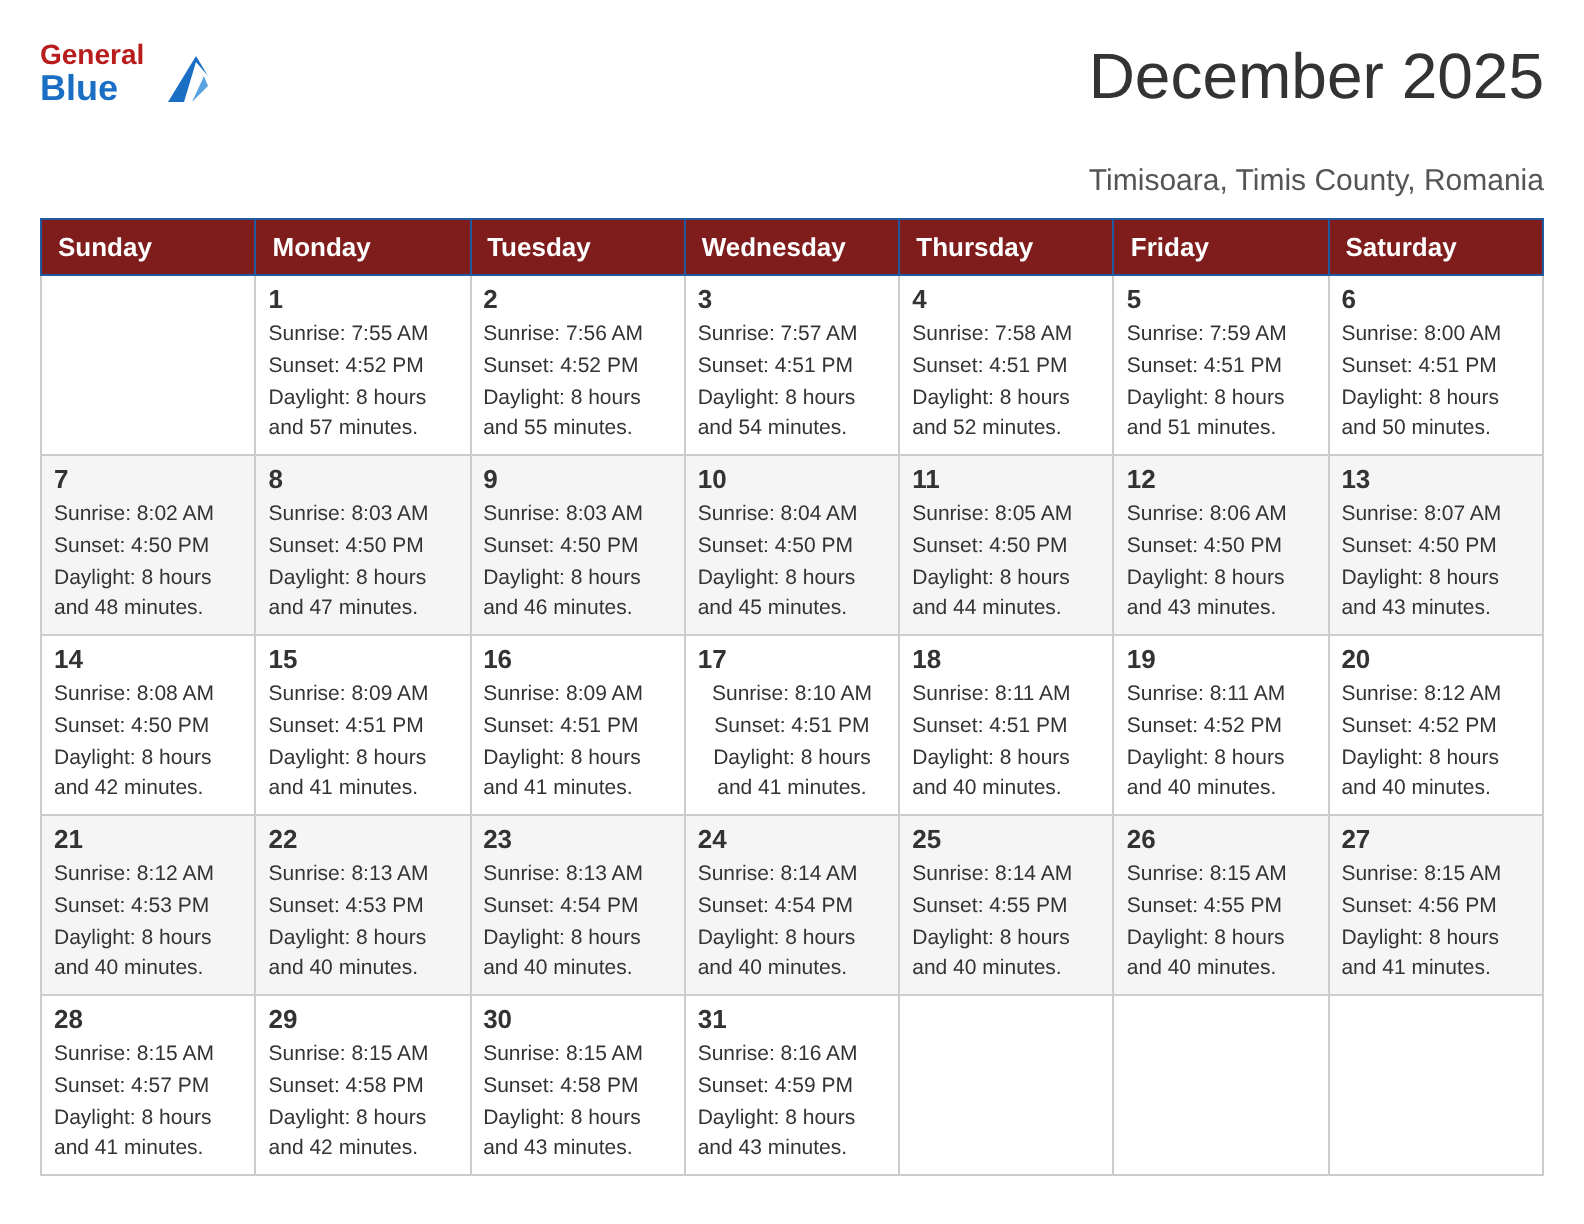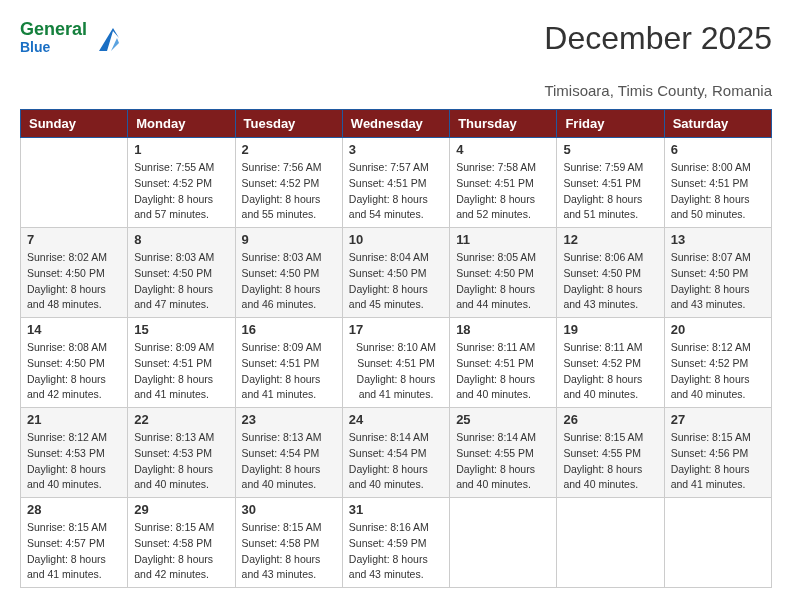--- a/index.html
+++ b/index.html
@@ -83,22 +83,22 @@
     .empty-cell {
       background: #fff !important;
     }
   </style>
 </head>
 <body>
 
 <div class="header">
   <div class="logo">
     <div class="logo-text">
-      <span style="font-size:18px;font-weight:bold;color:#15803d;">General</span>
-      <span style="font-size:14px;font-weight:bold;color:#1a6fc4;">Blue</span>
+      <span style="font-size:14px;font-weight:bold;color:#b91c1c;">General</span>
+      <span style="font-size:18px;font-weight:bold;color:#1a6fc4;">Blue</span>
     </div>
     <svg class="logo-icon" viewBox="0 0 30 30" xmlns="http://www.w3.org/2000/svg">
       <polygon points="8,28 22,5 28,15 22,8 16,28" fill="#1a6fc4"></polygon>
       <polygon points="20,28 26,15 28,20" fill="#5ba3e0"></polygon>
     </svg>
   </div>
   <div class="title-section">
     <div class="month-title">December 2025</div>
     <div class="location">Timisoara, Timis County, Romania</div>
   </div>

